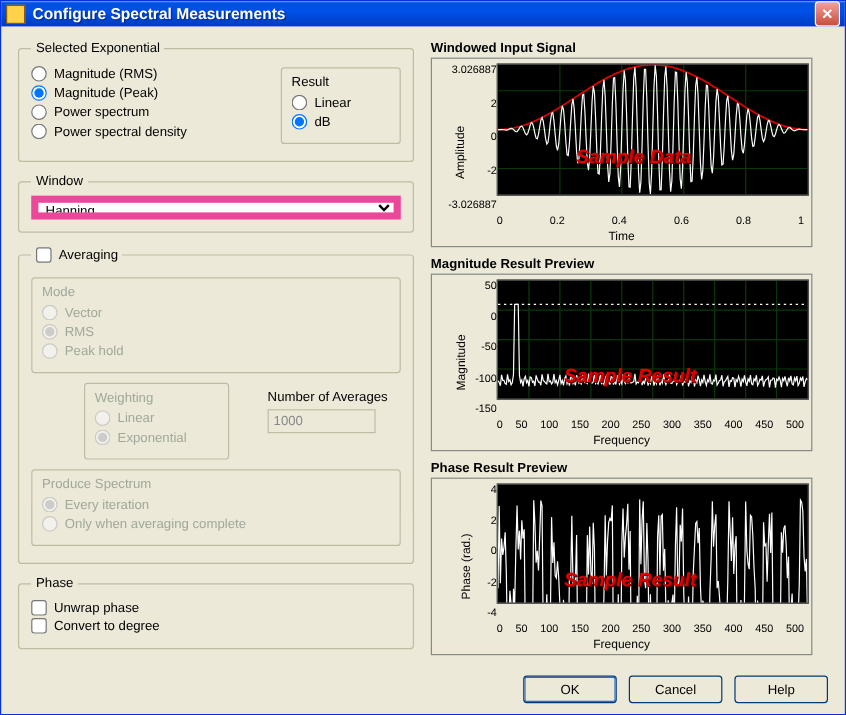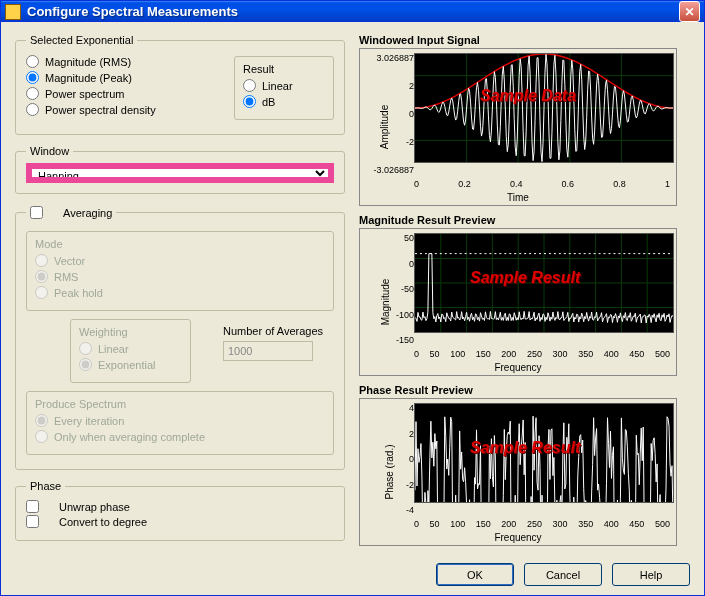--- a/index.html
+++ b/index.html
@@ -134,38 +134,39 @@
   .pcanvas.h2 { height:100px; }
   .pcanvas.h3 { height:100px; }
   .overlay-text {
     position:absolute;
     color:#E00000;
     font-weight:bold;
     font-size:16px;
     font-style:italic;
     pointer-events:none;
     text-shadow: 1px 1px 0 #600;
+    margin-top: 36px;
   }
 
   .button-row {
     padding: 6px 14px 10px 0;
     display:flex;
     justify-content:flex-end;
     gap:10px;
   }
   button.winbtn {
     width: 78px; height:23px;
     background:#ECE9D8;
     border:1px solid #003C74;
     border-radius:3px;
     font:inherit;
   }
   button.winbtn.default { box-shadow: 0 0 0 1px #316AC5 inset; }
 
-  .chk-box { display:flex; align-items:center; gap:20px; margin:2px 0; }
+  .chk-box { display:flex; align-items:center; gap:6px; margin:2px 0; }
   .sel-meas-row { display:flex; }
   .sel-meas-left { flex:1; }
   .result-box { width:100px; }
 </style>
 </head>
 <body>
 
 <div class="window">
   <div class="titlebar">
     <div class="appicon"></div>

